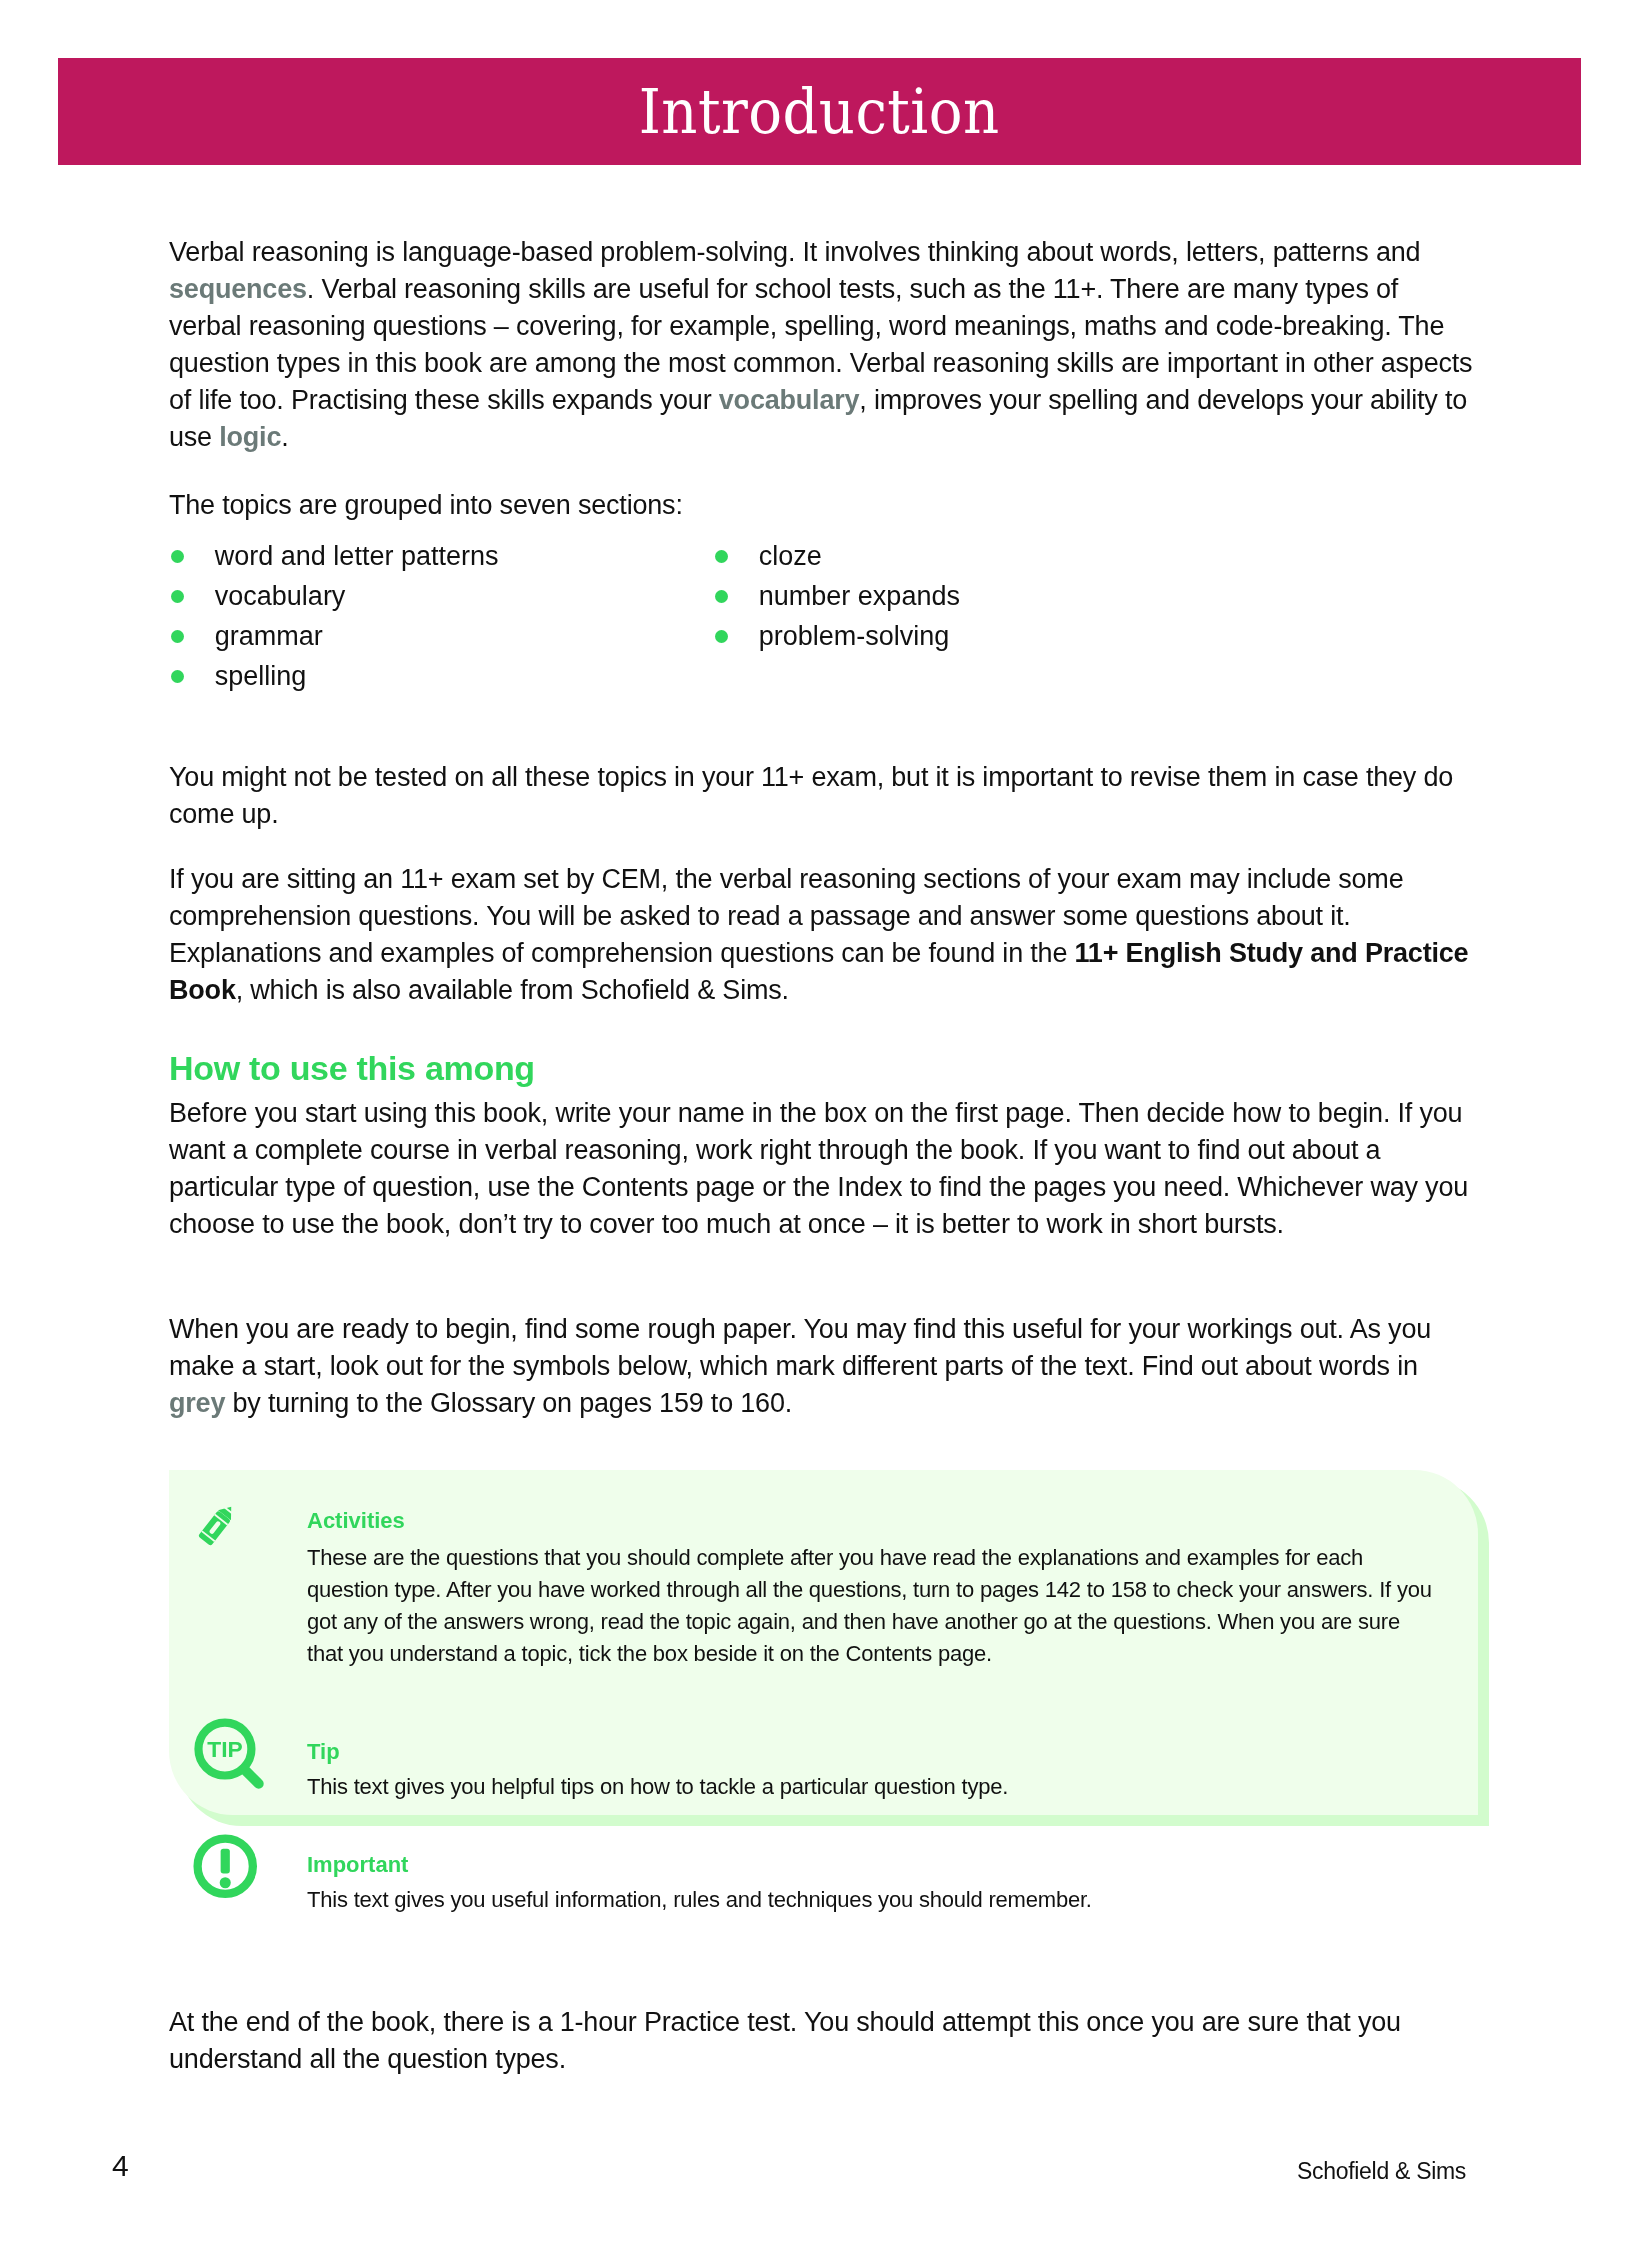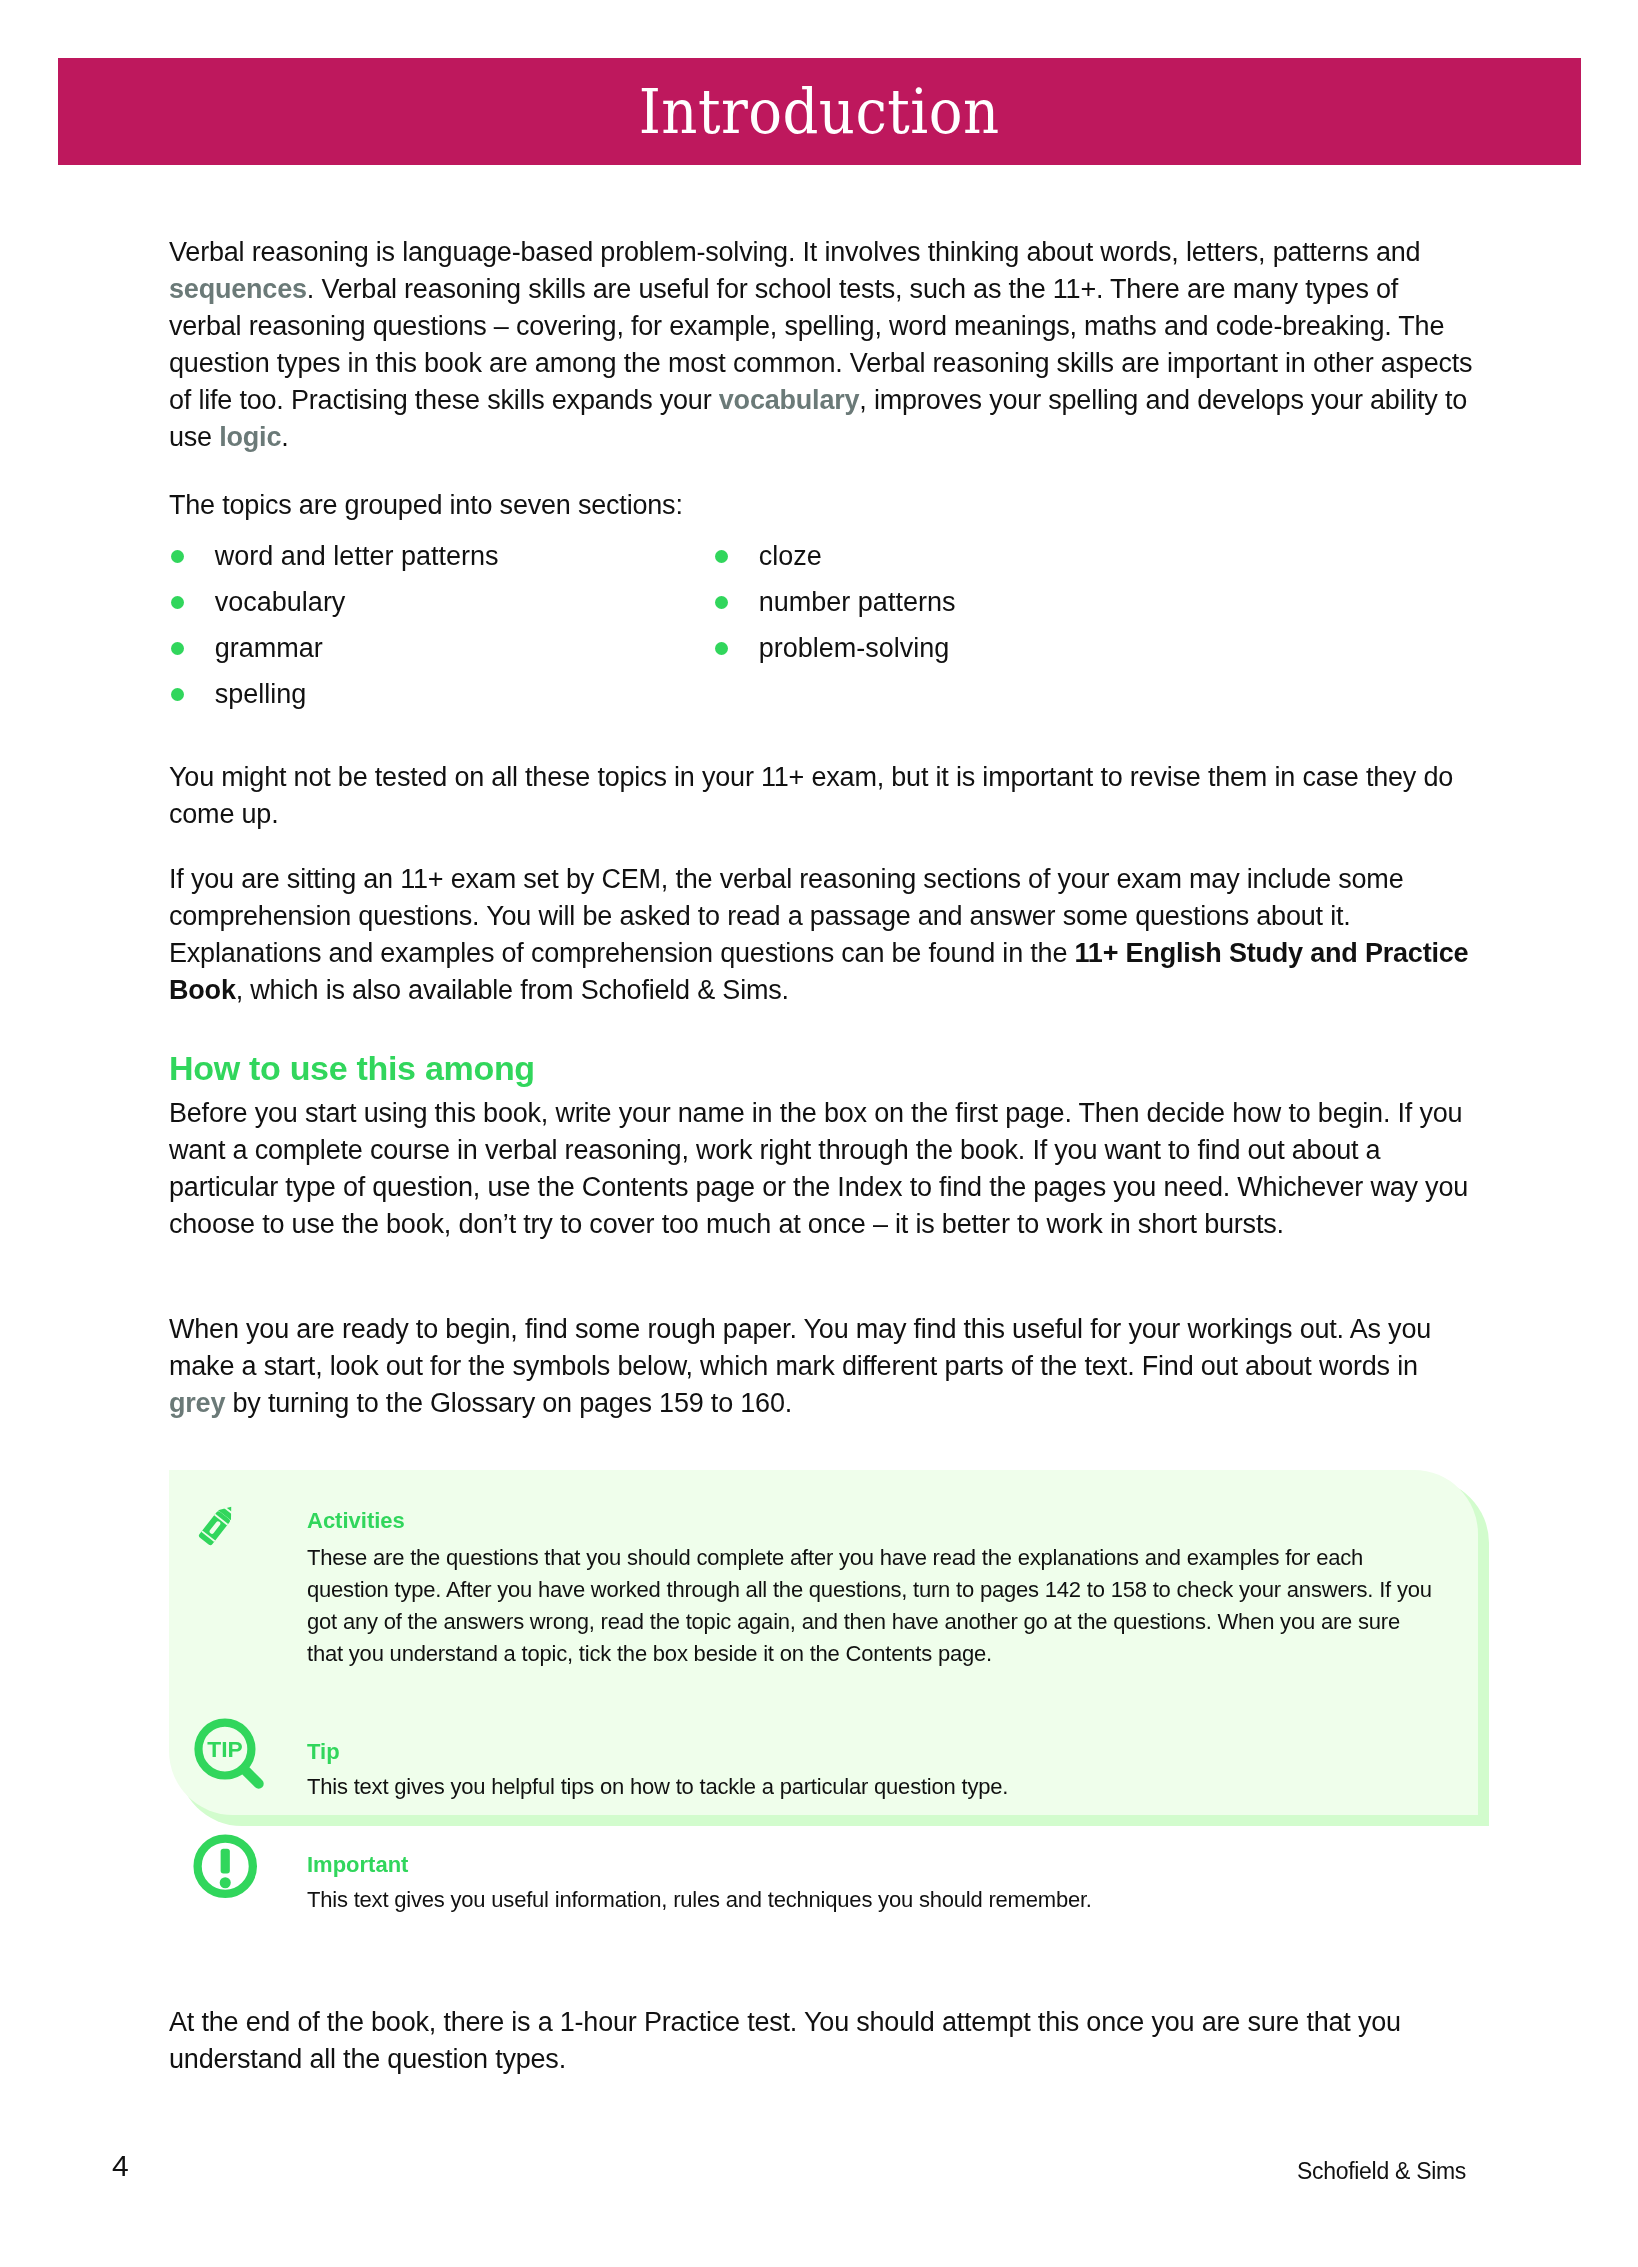--- a/index.html
+++ b/index.html
@@ -17,21 +17,21 @@
     font-weight: normal; font-size: 61px; letter-spacing: 0.5px; transform: scaleX(0.92);
   }
   .content { position: absolute; left: 169px; width: 1304px; }
   p.body {
     margin: 0; font-size: 27px; line-height: 37px; letter-spacing: -0.2px;
   }
   .gl { color: #6b7a78; font-weight: bold; }
   .b { font-weight: bold; }
   .bullets {
     position: absolute; left: 169px; width: 1194px;
-    display: grid; grid-template-columns: 544px 551px; row-gap: 9px;
+    display: grid; grid-template-columns: 544px 551px; row-gap: 3px;
   }
   .bullet { display: flex; align-items: center; font-size: 27px; line-height: 37px; height: 37px; }
   .dot {
     width: 13px; height: 13px; border-radius: 50%; background: #31d65c;
     display: inline-block; margin-right: 31px; margin-left: 1.8px; flex: none;
   }
   h2.sub {
     margin: 0; color: #31d65c; font-size: 34px; font-weight: bold; letter-spacing: -0.3px;
   }
   .infobox-wrap { position: absolute; left: 169px; top: 1470px; width: 1320px; height: 356px; }
@@ -75,21 +75,21 @@
   <div class="bullet">
       <span class="dot"></span>
       <span>cloze</span>
     </div>
   <div class="bullet">
       <span class="dot"></span>
       <span>vocabulary</span>
     </div>
   <div class="bullet">
       <span class="dot"></span>
-      <span>number patterns</span>
+      <span>number expands</span>
     </div>
   <div class="bullet">
       <span class="dot"></span>
       <span>grammar</span>
     </div>
   <div class="bullet">
       <span class="dot"></span>
       <span>problem-solving</span>
     </div>
   <div class="bullet">

